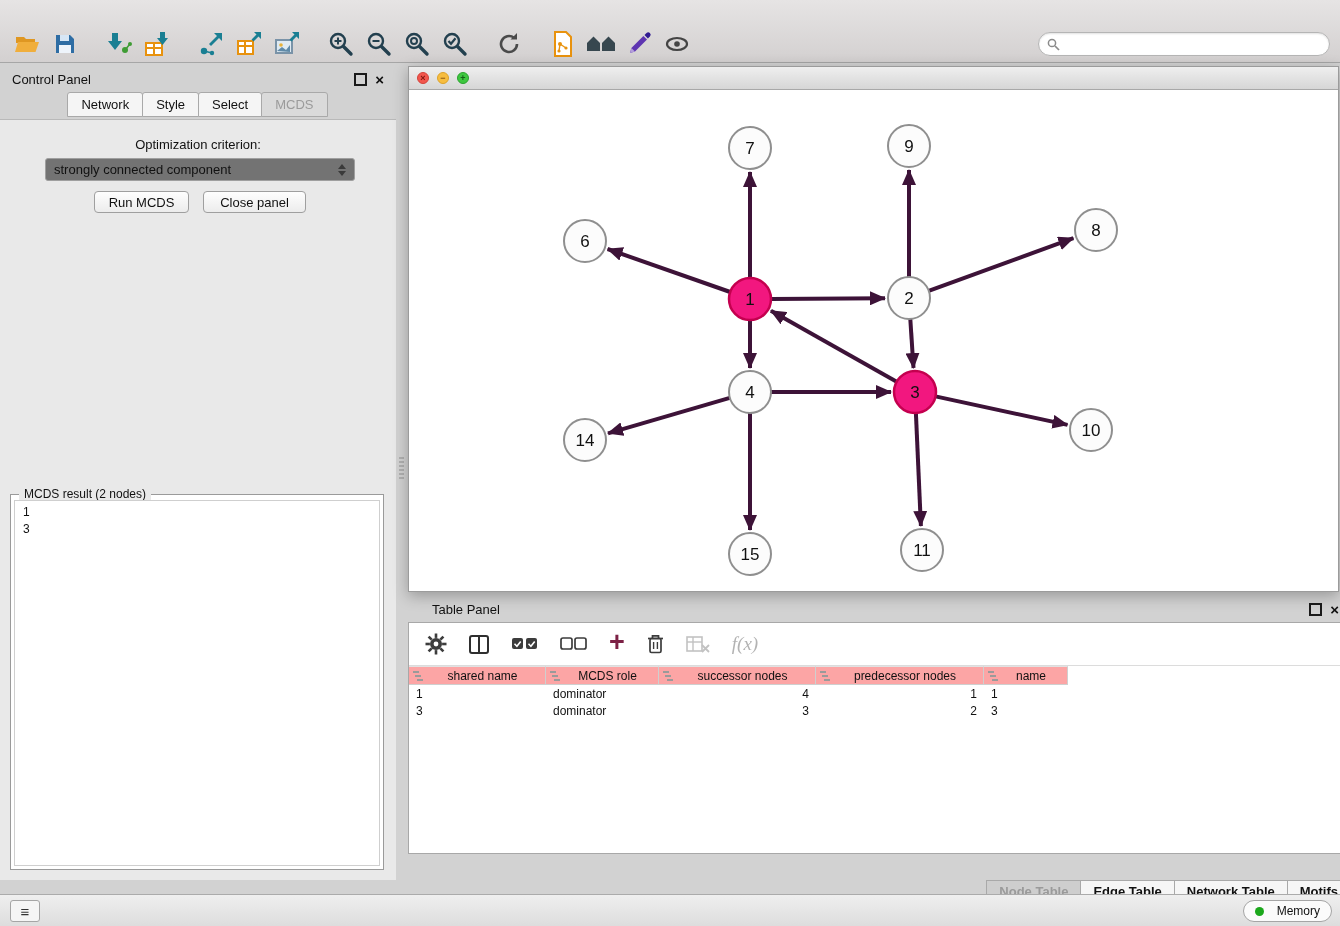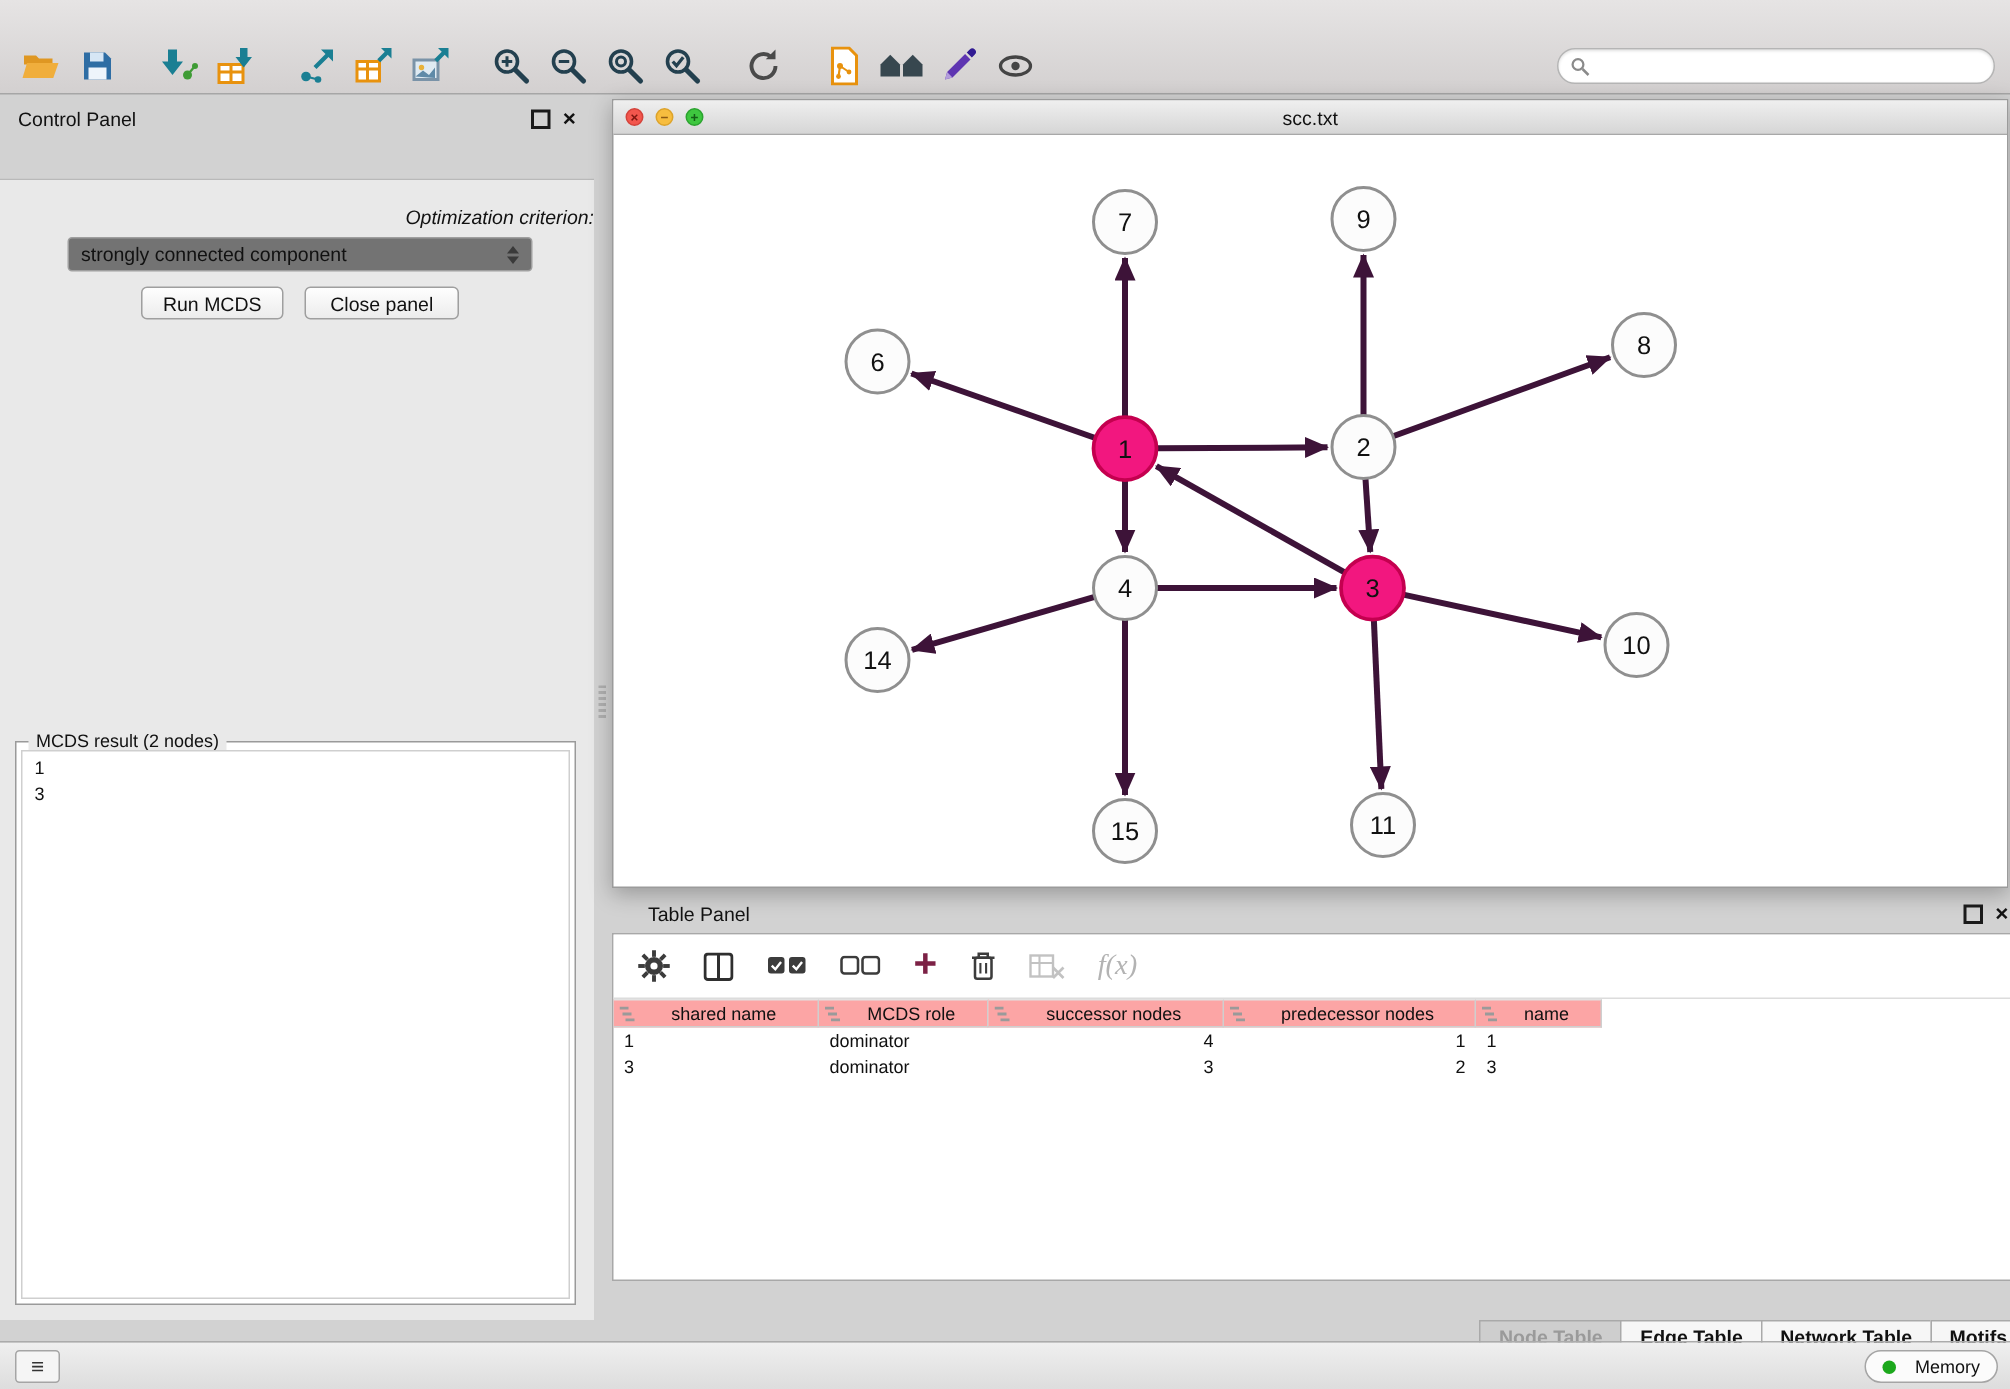--- a/index.html
+++ b/index.html
@@ -18,21 +18,21 @@
   
   .control-panel{position:absolute;left:0;top:66px;width:396px;height:814px;}
   .panel-header{height:26px;display:flex;align-items:center;font-size:13px;padding:0 12px;}
   .win-icons{margin-left:auto;display:flex;gap:8px;align-items:center;}
   .float-icon{width:9px;height:9px;border:2px solid #1a1a1a;}
   .close-icon{font-size:15px;font-weight:bold;color:#111;line-height:1;cursor:default;}
   .cp-tabs{display:flex;justify-content:center;position:relative;z-index:2;}
   .cp-tab{border:1px solid #a9a9a9;background:#f5f5f5;padding:4px 13px;font-size:13px;margin-left:-1px;border-radius:3px 3px 0 0;}
   .cp-tab.active{background:#dadada;color:#9b9b9b;}
   .cp-content{position:absolute;left:0;top:53px;right:0;bottom:0;background:#e9e9e9;border-top:1px solid #b9b9b9;}
-  .opt-label{position:absolute;top:17px;left:0;width:100%;text-align:right;font-size:13px;font-style:italic;}
+  .opt-label{position:absolute;top:17px;left:0;width:100%;text-align:center;font-size:13px;}
   .dropdown{position:absolute;left:45px;top:38px;width:310px;height:23px;background:#737373;border:1px solid #9f9f9f;border-radius:3px;display:flex;align-items:center;font-size:13px;padding:0 8px;box-sizing:border-box;}
   .dd-arrows{margin-left:auto;display:flex;flex-direction:column;align-items:center;gap:2px;}
   .dd-car{width:0;height:0;border-left:4px solid transparent;border-right:4px solid transparent;}
   .dd-up{border-bottom:5px solid #3a3a3a;}
   .dd-down{border-top:5px solid #3a3a3a;}
   .btn{position:absolute;height:22px;background:linear-gradient(#fefefe,#ececec);border:1px solid #9f9f9f;border-radius:4px;font-size:13px;display:flex;align-items:center;justify-content:center;box-sizing:border-box;}
   .btn-run{left:94px;top:71px;width:95px;}
   .btn-close{left:203px;top:71px;width:103px;}
   .result-box{position:absolute;left:10px;top:374px;width:374px;height:376px;border:1px solid #9a9a9a;background:#fff;box-sizing:border-box;}
   .result-legend{position:absolute;top:-8px;left:8px;background:#e9e9e9;padding:0 5px;font-size:12px;}
@@ -229,20 +229,26 @@
   </div>
 
   <div class="control-panel">
     <div class="panel-header">
       <span>Control Panel</span>
       <span class="win-icons">
         <span class="float-icon"></span>
         <span class="close-icon">×</span>
       </span>
     </div>
+    <div class="cp-tabs">
+        <div class="cp-tab">Network</div>
+        <div class="cp-tab">Style</div>
+        <div class="cp-tab">Select</div>
+        <div class="cp-tab active">MCDS</div>
+      </div>
     <div class="cp-content">
       <div class="opt-label">Optimization criterion:</div>
       <div class="dropdown">
         <span>strongly connected component</span>
         <span class="dd-arrows">
           <span class="dd-car dd-up"></span>
             <span class="dd-car dd-down"></span>
         </span>
       </div>
       <div class="btn btn-run">Run MCDS</div>
@@ -254,21 +260,20 @@
             <div>3</div>
           </div>
       </div>
     </div>
   </div>
 
   <div class="v-grip"></div>
 
   <div class="network-window">
     <div class="nw-titlebar">
-      <span class="nw-title">scc.txt</span>
       <span class="traffic">
         <span class="tl tl-red">×</span>
         <span class="tl tl-yellow">−</span>
         <span class="tl tl-green">+</span>
       </span>
     </div>
     <svg class="netsvg" viewBox="0 0 929 502">
       <defs>
         <marker id="arrowhead" markerUnits="userSpaceOnUse" markerWidth="18" markerHeight="14" refX="15" refY="7" orient="auto">
           <path id="arrowhead-path" d="M0,0 L16,7 L0,14 Z" fill="#3d1338"></path>

